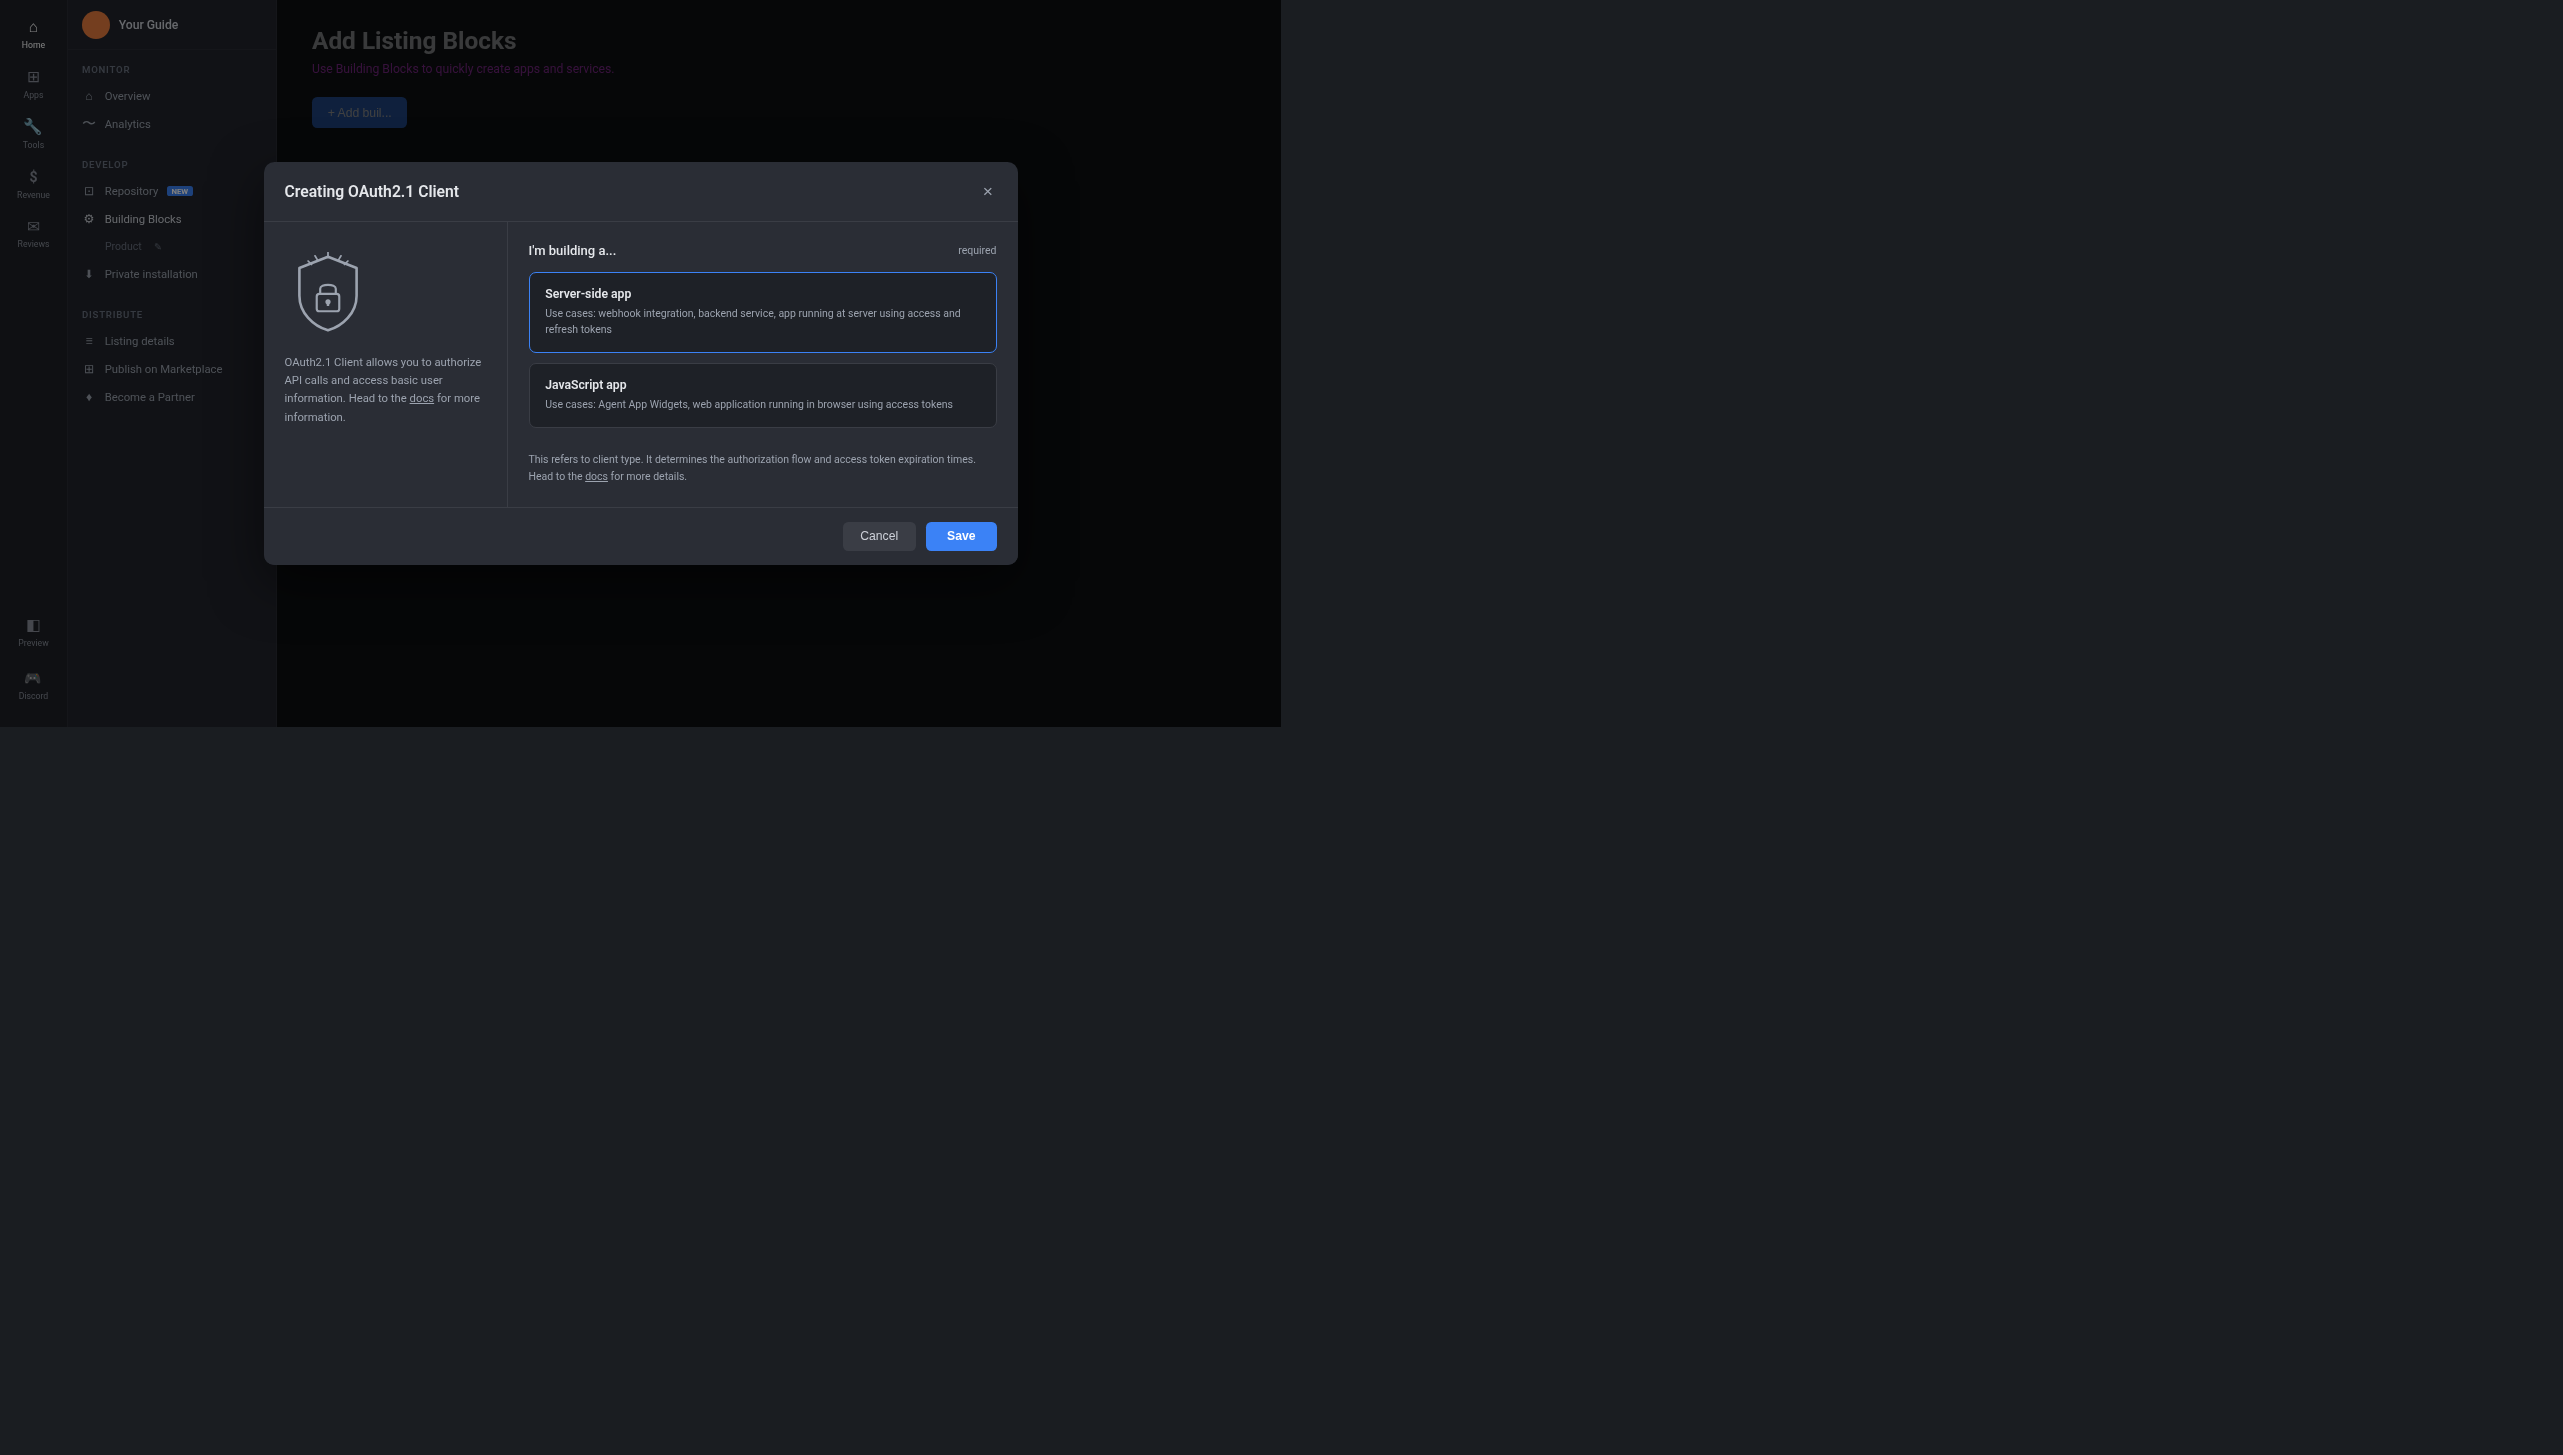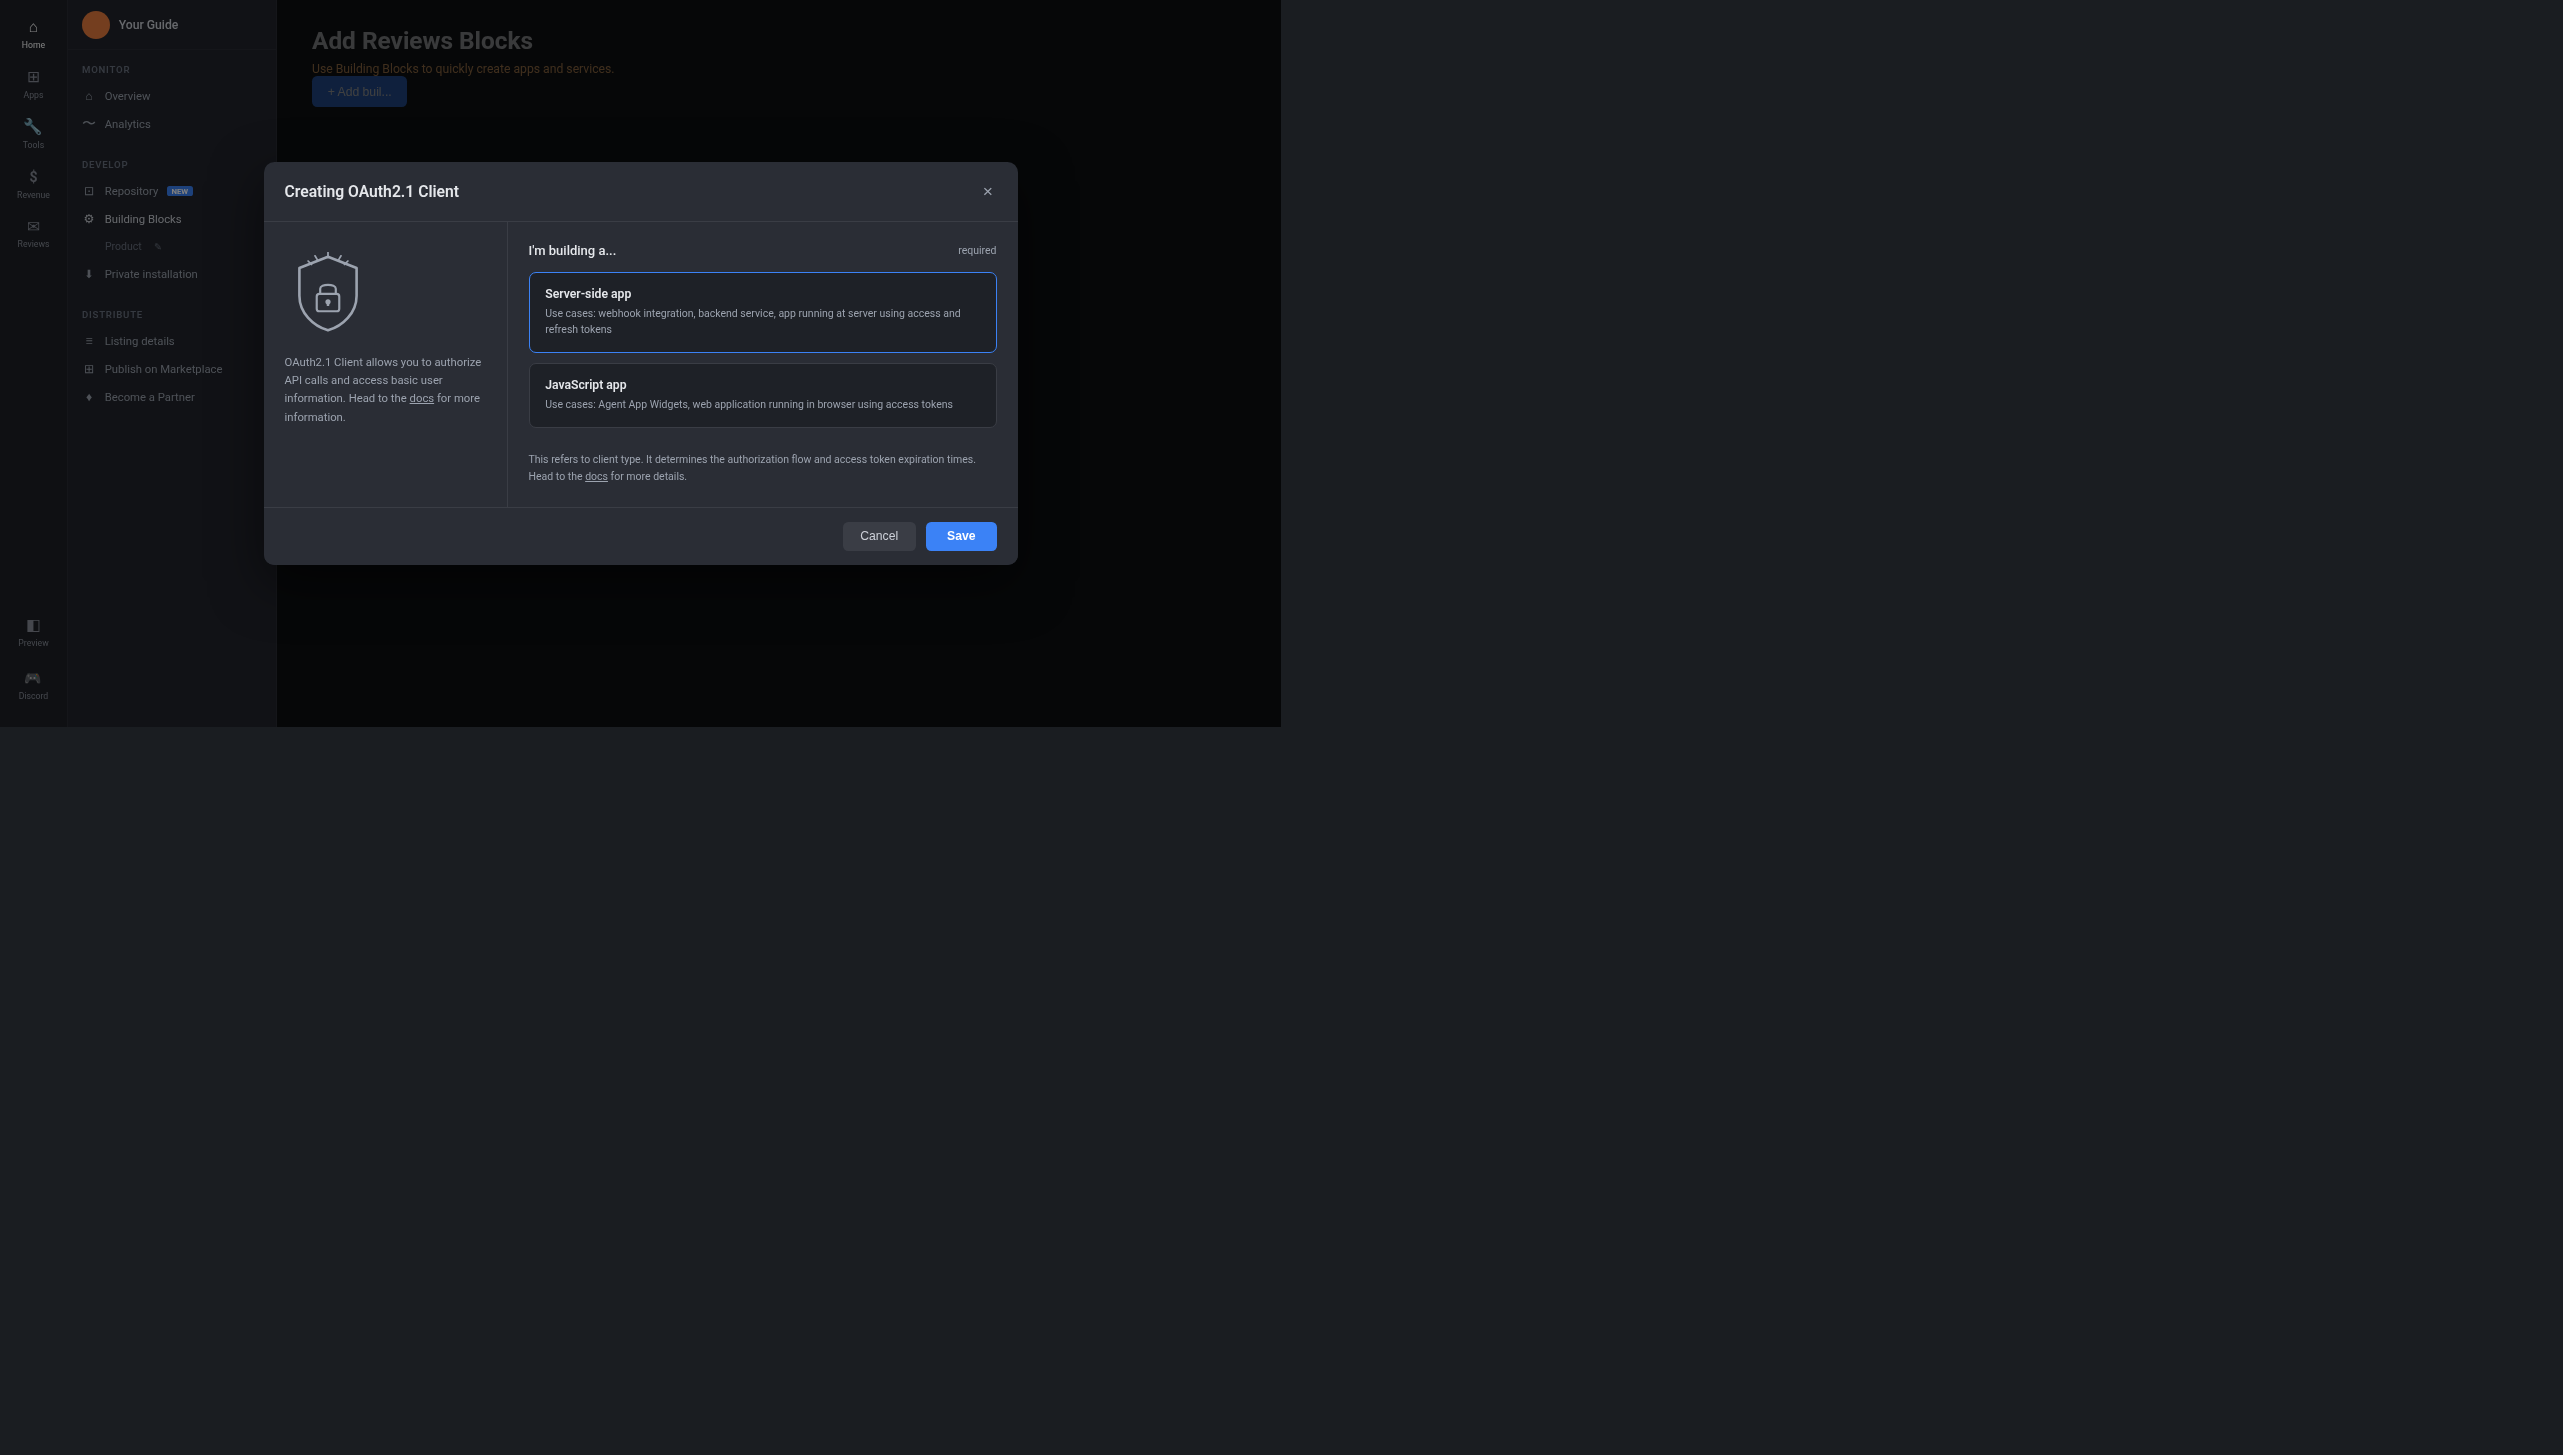--- a/index.html
+++ b/index.html
@@ -158,22 +158,23 @@
     }
 
     .page-title {
       color: #e5e7eb;
       font-size: 24.4px;
       font-weight: 700;
       margin-bottom: 7px;
     }
 
     .page-subtitle {
-      color: #fdba74;
-      font-size: 12.2px;
+      color: #d946ef;
+      font-size: 12.2px;
+      margin-bottom: 21px;
     }
 
     .add-button {
       display: inline-flex;
       align-items: center;
       gap: 7px;
       background: #3b82f6;
       color: #fff;
       border: none;
       border-radius: 5.2px;
@@ -457,21 +458,21 @@
         <span>Publish on Marketplace</span>
       </div>
       <div class="sidebar-item">
         <span class="sidebar-item-icon">♦</span>
         <span>Become a Partner</span>
       </div>
     </div>
   </div>
 
   <div class="main-content">
-    <h1 class="page-title">Add Reviews Blocks</h1>
+    <h1 class="page-title">Add Listing Blocks</h1>
     <p class="page-subtitle">Use Building Blocks to quickly create apps and services.</p>
     <button class="add-button">+ Add buil...</button>
   </div>
 
   <div class="modal-overlay">
     <div class="modal">
 
       <div class="modal-header">
         <span class="modal-title">Creating OAuth2.1 Client</span>
         <button class="modal-close">×</button>

